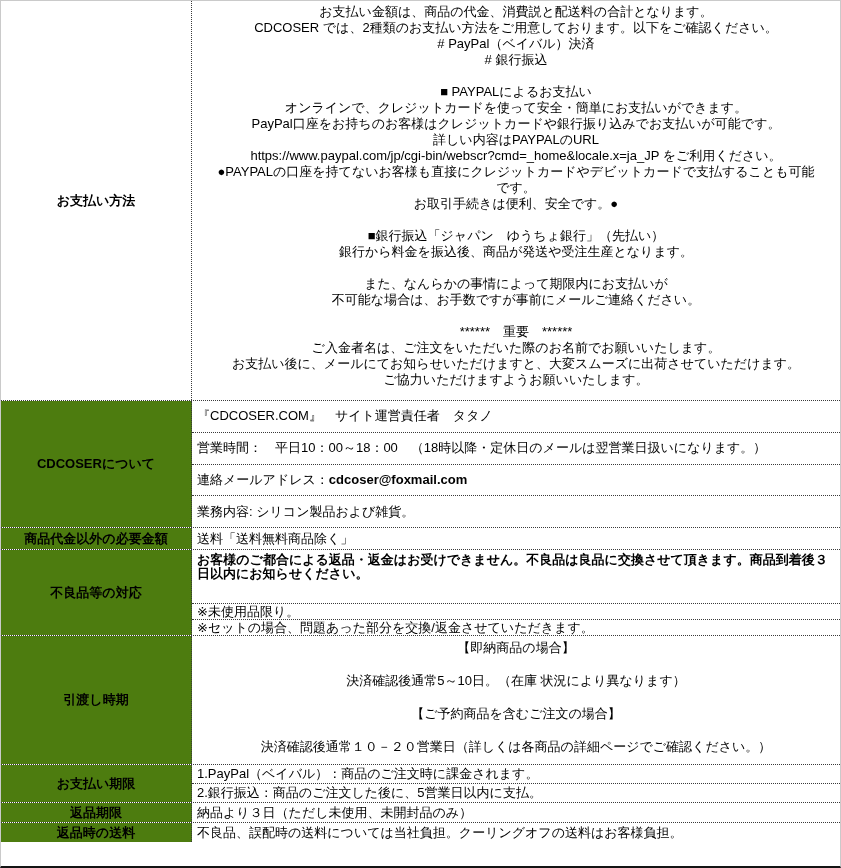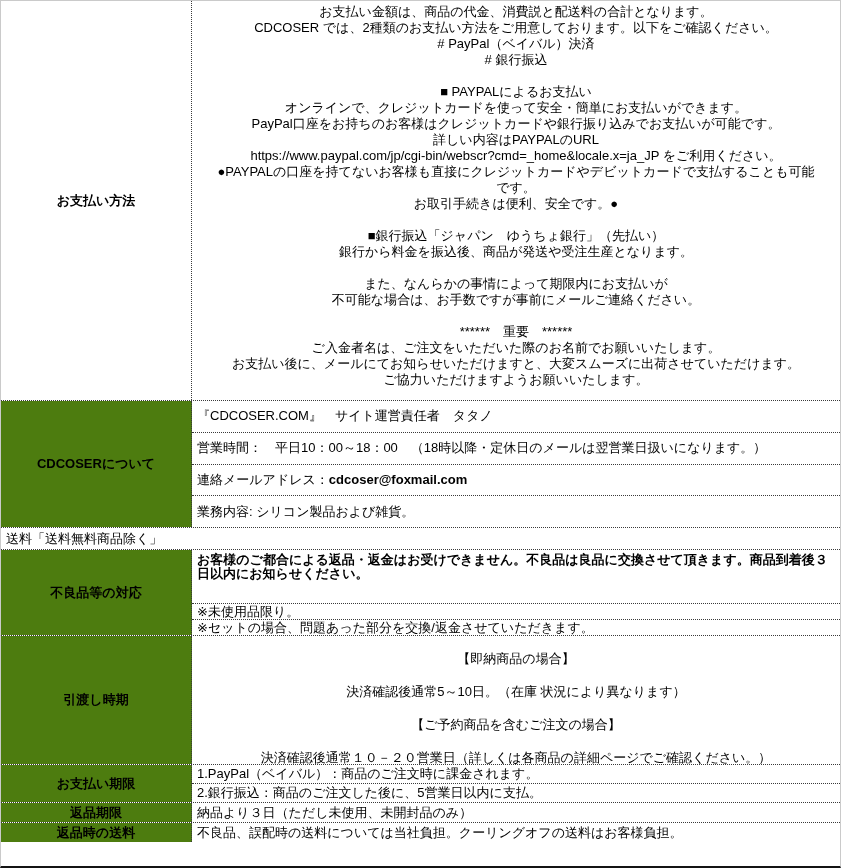--- a/index.html
+++ b/index.html
@@ -16,21 +16,21 @@
   .r2{height:127px;}
   .r2 .sub{flex:1;display:flex;align-items:center;padding:0 5px;border-bottom:1px dotted #3a3a3a;box-sizing:border-box;}
   .r2 .sub:last-child{border-bottom:none;}
   .r3{height:22px;} .r4{height:24px;} .r8{height:20px;} .r9{height:20px;}
   .single .content{flex-direction:row;align-items:center;padding:0 5px;}
   .r5{height:86px;}
   .r5 .sub{box-sizing:border-box;border-bottom:1px dotted #3a3a3a;padding:1px 5px 0 5px;line-height:14px;}
   .r5 .sub:first-child{flex:1;padding-top:3px;font-weight:bold;}
   .r5 .sub:last-child{border-bottom:none;}
   .r6{height:129px;}
-  .r6 .content{padding:4px 5px;line-height:16.5px;margin-top:11px;}
+  .r6 .content{padding:4px 5px;line-height:16.5px;}
   .r7{height:38px;}
   .r7 .sub{flex:1;display:flex;align-items:center;padding:0 5px;border-bottom:1px dotted #3a3a3a;box-sizing:border-box;}
   .r7 .sub:last-child{border-bottom:none;}
   .email{font-weight:bold;}
 </style>
 </head>
 <body>
 
 <div class="page">
 
@@ -71,20 +71,21 @@
       <div class="sub">営業時間：　平日10：00～18：00　（18時以降・定休日のメールは翌営業日扱いになります。）</div>
       <div class="sub">
         <span>連絡メールアドレス：</span>
           <span class="email">cdcoser@foxmail.com</span>
       </div>
       <div class="sub">業務内容: シリコン製品および雑貨。</div>
     </div>
   </div>
 
   <div class="row r3 single">
+    <div class="label tint">商品代金以外の必要金額</div>
     <div class="content">送料「送料無料商品除く」</div>
   </div>
 
 
   <div class="row r5">
     <div class="label tint">不良品等の対応</div>
     <div class="content">
       <div class="sub">お客様のご都合による返品・返金はお受けできません。不良品は良品に交換させて頂きます。商品到着後３日以内にお知らせください。</div>
       <div class="sub">※未使用品限り。</div>
       <div class="sub">※セットの場合、問題あった部分を交換/返金させていただきます。</div>

